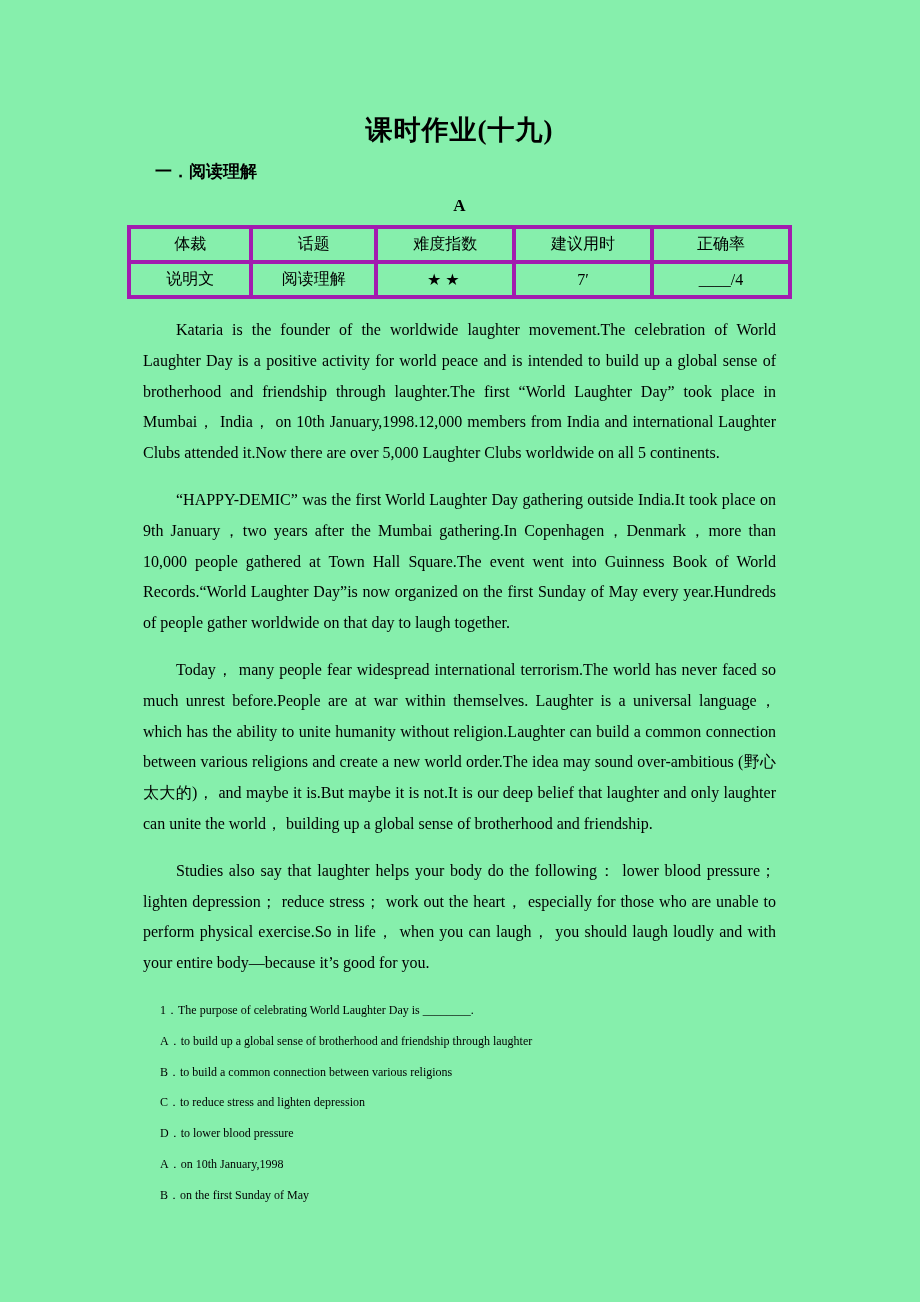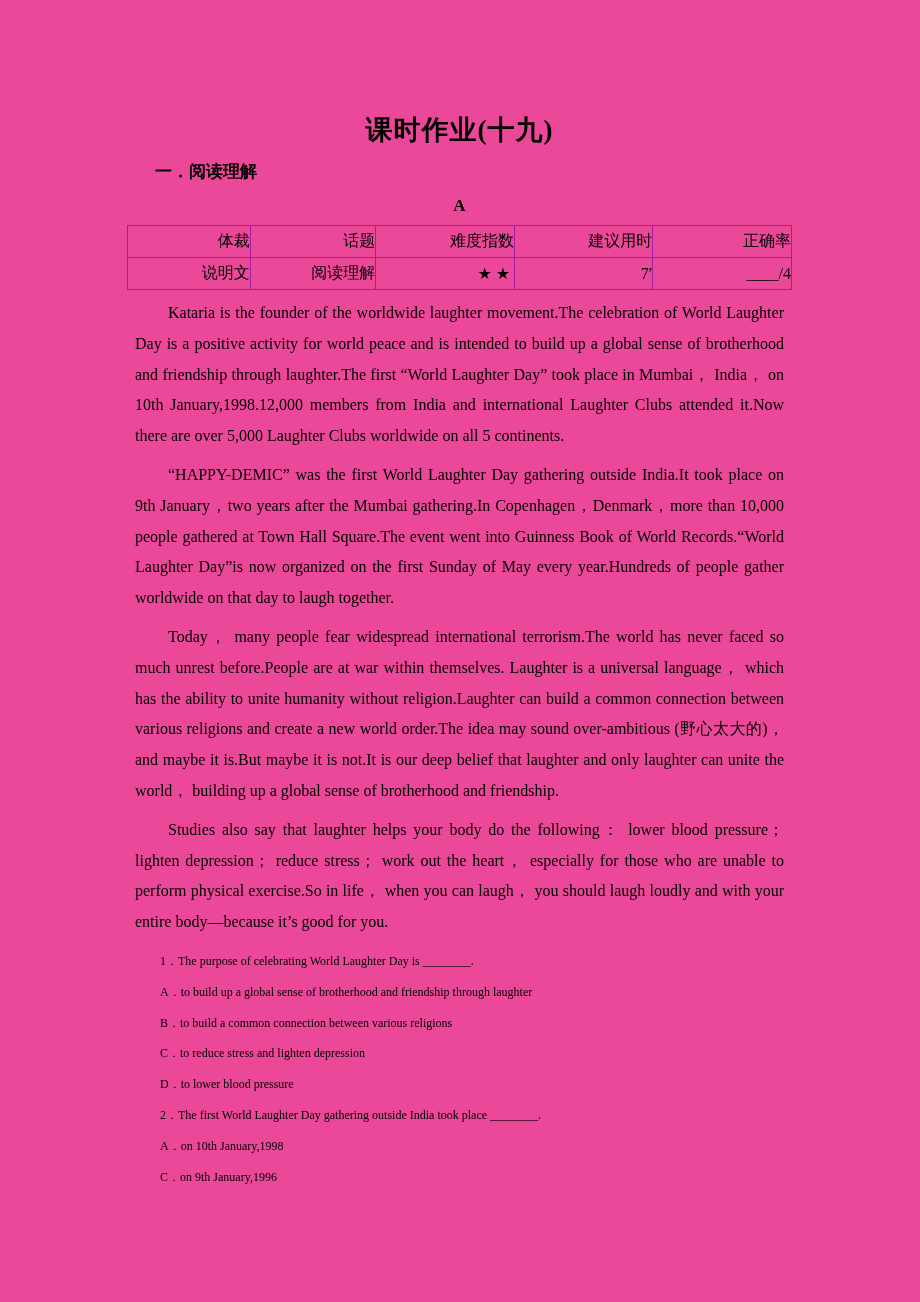--- a/index.html
+++ b/index.html
@@ -4,21 +4,21 @@
 <style>
   html, body {
     margin: 0;
     padding: 0;
     background: #ffffff;
   }
   .page {
     position: relative;
     width: 920px;
     height: 1302px;
-    background: #ec4899;
+    background: #86efac;
     box-sizing: border-box;
     padding: 114px 128px 12px 127px;
     font-family: "Liberation Serif", "DejaVu Serif", serif;
     color: #000000;
     overflow: hidden;
   }
   .doc-title {
     font-size: 27px;
     font-weight: bold;
     text-align: center;
@@ -39,42 +39,42 @@
     margin-top: 12px;
     line-height: 22px;
   }
   table.info-table {
     width: 100%;
     border-collapse: collapse;
     table-layout: fixed;
     margin-top: 8px;
   }
   table.info-table td {
-    border: 1px solid #a21caf;
+    border: 4px solid #a21caf;
     height: 31px;
-    text-align: right;
+    text-align: center;
     vertical-align: middle;
     font-size: 16px;
     padding: 0;
     overflow: hidden;
   }
   .col-1 { width: 18.5%; }
   .col-2 { width: 18.9%; }
   .col-3 { width: 20.9%; }
   .col-4 { width: 20.8%; }
   .col-5 { width: 20.9%; }
   .stars { letter-spacing: 4px; font-size: 17px; }
   .passage {
     margin-top: 3px;
     font-size: 16px;
     line-height: 30.8px;
     text-align: justify;
   }
   .passage p {
-    margin: 8px;
+    margin: 16px;
     text-indent: 33px;
   }
   .questions {
     font-size: 12px;
     line-height: 30.8px;
   }
   .q-stem, .q-option {
     padding-left: 33px;
     margin: 0;
   }
@@ -127,20 +127,19 @@
 
     <div>
       <p class="q-stem"><span>1．</span><span>The purpose of celebrating World Laughter Day is ________.</span></p>
       <p class="q-option"><span>A．</span><span>to build up a global sense of brotherhood and friendship through laughter</span></p>
       <p class="q-option"><span>B．</span><span>to build a common connection between various religions</span></p>
       <p class="q-option"><span>C．</span><span>to reduce stress and lighten depression</span></p>
       <p class="q-option"><span>D．</span><span>to lower blood pressure</span></p>
     </div>
 
     <div>
-      <p class="q-stem"><span>2．</span><span>The first World Laughter Day gathering outside India took place ________.</span></p>
       <p class="q-option"><span>A．</span><span>on 10th January,1998</span></p>
-      <p class="q-option"><span>C．</span><span>on 9th January,1996</span></p>
+      <p class="q-option"><span>B．</span><span>on the first Sunday of May</span></p>
     </div>
 
   </div>
 
 </div>
 
 </body></html>

